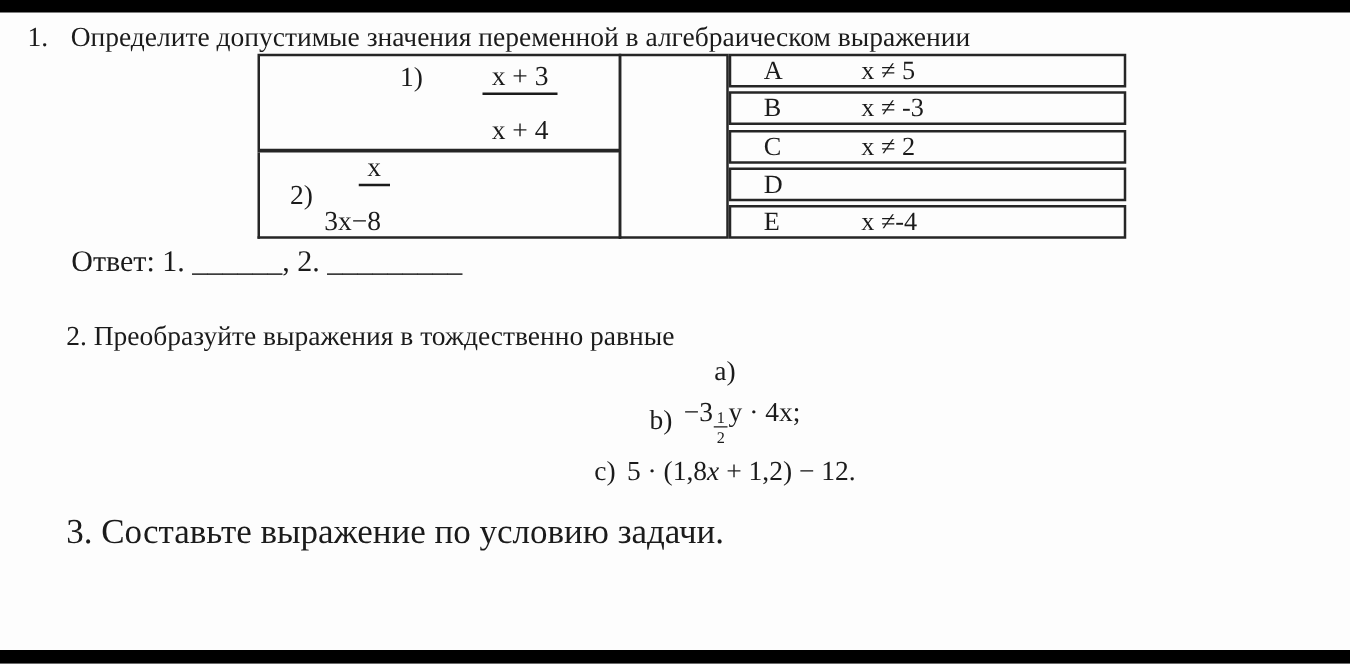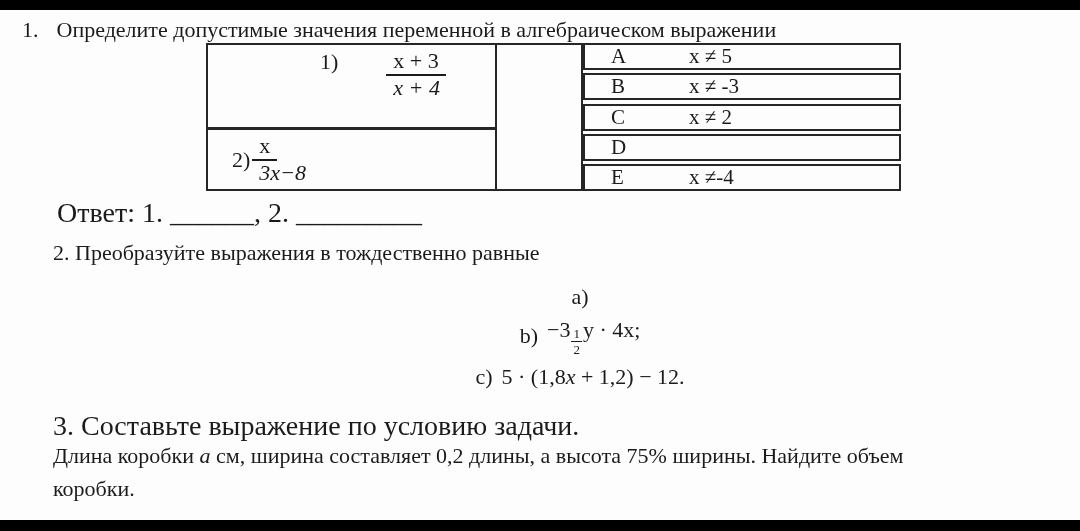--- a/index.html
+++ b/index.html
@@ -30,39 +30,39 @@
   #expr-row-1 {
     height:87px; border:2px solid #262626; border-bottom:3px solid #262626;
     display:flex; align-items:flex-start; padding-top:4px; padding-left:112px; gap:48px;
     font-size:22px;
   }
   #expr-row-2 {
     flex:1; border:2px solid #262626; border-top:none;
     display:flex; align-items:center; padding-left:24px; gap:2px;
     font-size:22px;
   }
-  .frac { display:inline-flex; flex-direction:column; align-items:flex-start; text-align:center; }
+  .frac { display:inline-flex; flex-direction:column; align-items:flex-end; text-align:center; }
   .frac .num { padding:0 7px 1px; border-bottom:2px solid #1b1b1b; line-height:24px; }
-  .frac .den { padding:0 7px 0; line-height:24px;font-style:italic; }
+  .frac .den { padding:16px 7px 0; line-height:24px; }
 
   #mid-cell { width:88px; height:148px; margin-left:-2px; border:2px solid #262626; }
 
   #options-table { width:318px; height:148px; display:flex; flex-direction:column; justify-content:space-between; }
   .opt-row {
     height:27px; border:2px solid #262626;
     display:flex; align-items:center; padding-left:26px;
     font-size:21px;
   }
   .opt-letter { width:78px; }
 
   
-  #answer-line { position:absolute; left:57px; top:197px; font-size:28px; }
+  #answer-line { position:absolute; left:57px; top:197px; font-size:24px; }
 
   
-  #q2-title { position:absolute; left:53px; top:240px; font-size:22px;text-align:center; }
+  #q2-title { position:absolute; left:53px; top:256px; font-size:22px;text-align:center; }
   #q2-items { position:absolute; left:90px; top:283px; width:980px; }
   .q2-line { display:flex; justify-content:center; align-items:center; gap:9px; font-size:22px; }
   #q2-line-a { height:27px; }
   #q2-line-b { height:46px; margin-top:3px; }
   #q2-line-c { height:29px; margin-top:3px; }
   .sfrac {
     display:inline-flex; flex-direction:column; align-items:center;
     font-size:13px; line-height:13px; transform:translateY(1px); margin:0 1px;
   }
   .sfrac .num { border-bottom:1.5px solid #1b1b1b; padding:0 2px 1px; }
@@ -148,20 +148,16 @@
             <span class="den">2</span>
           </span><span>y · 4x;</span></span>
     </div>
     <div id="q2-line-c" class="q2-line">
       <span>c)</span>
       <span><span>5 · (1,8</span><span class="ital">x</span><span> + 1,2) − 12.</span></span>
     </div>
   </div>
 
   <div id="q3-title">3. Составьте выражение по условию задачи.</div>
-  <div id="q3-body">
-    <span>Длина коробки </span><span class="ital">a</span><span> см, ширина составляет 0,2 длины, а высота 75% ширины. Найдите объем</span>
-    <span id="q3-body-line2">коробки.</span>
-  </div>
 
   <div id="bottom-bar" class="bar"></div>
 
 </div>
 
 </body></html>

